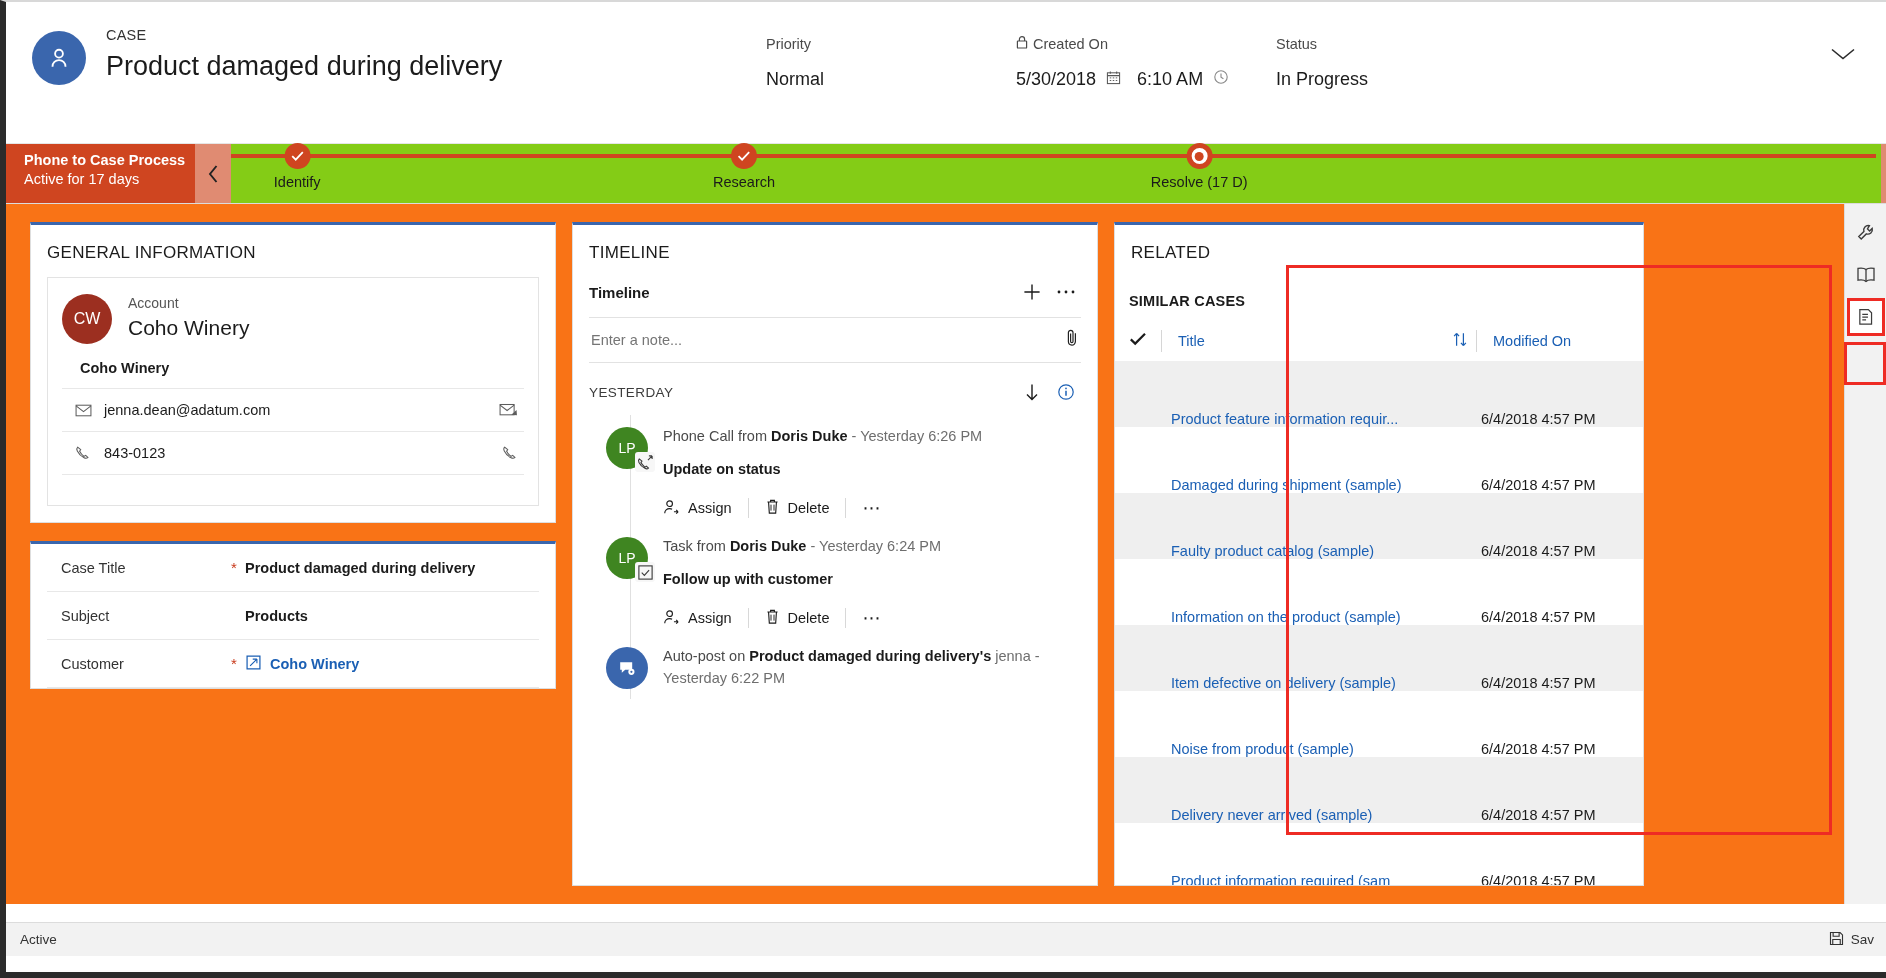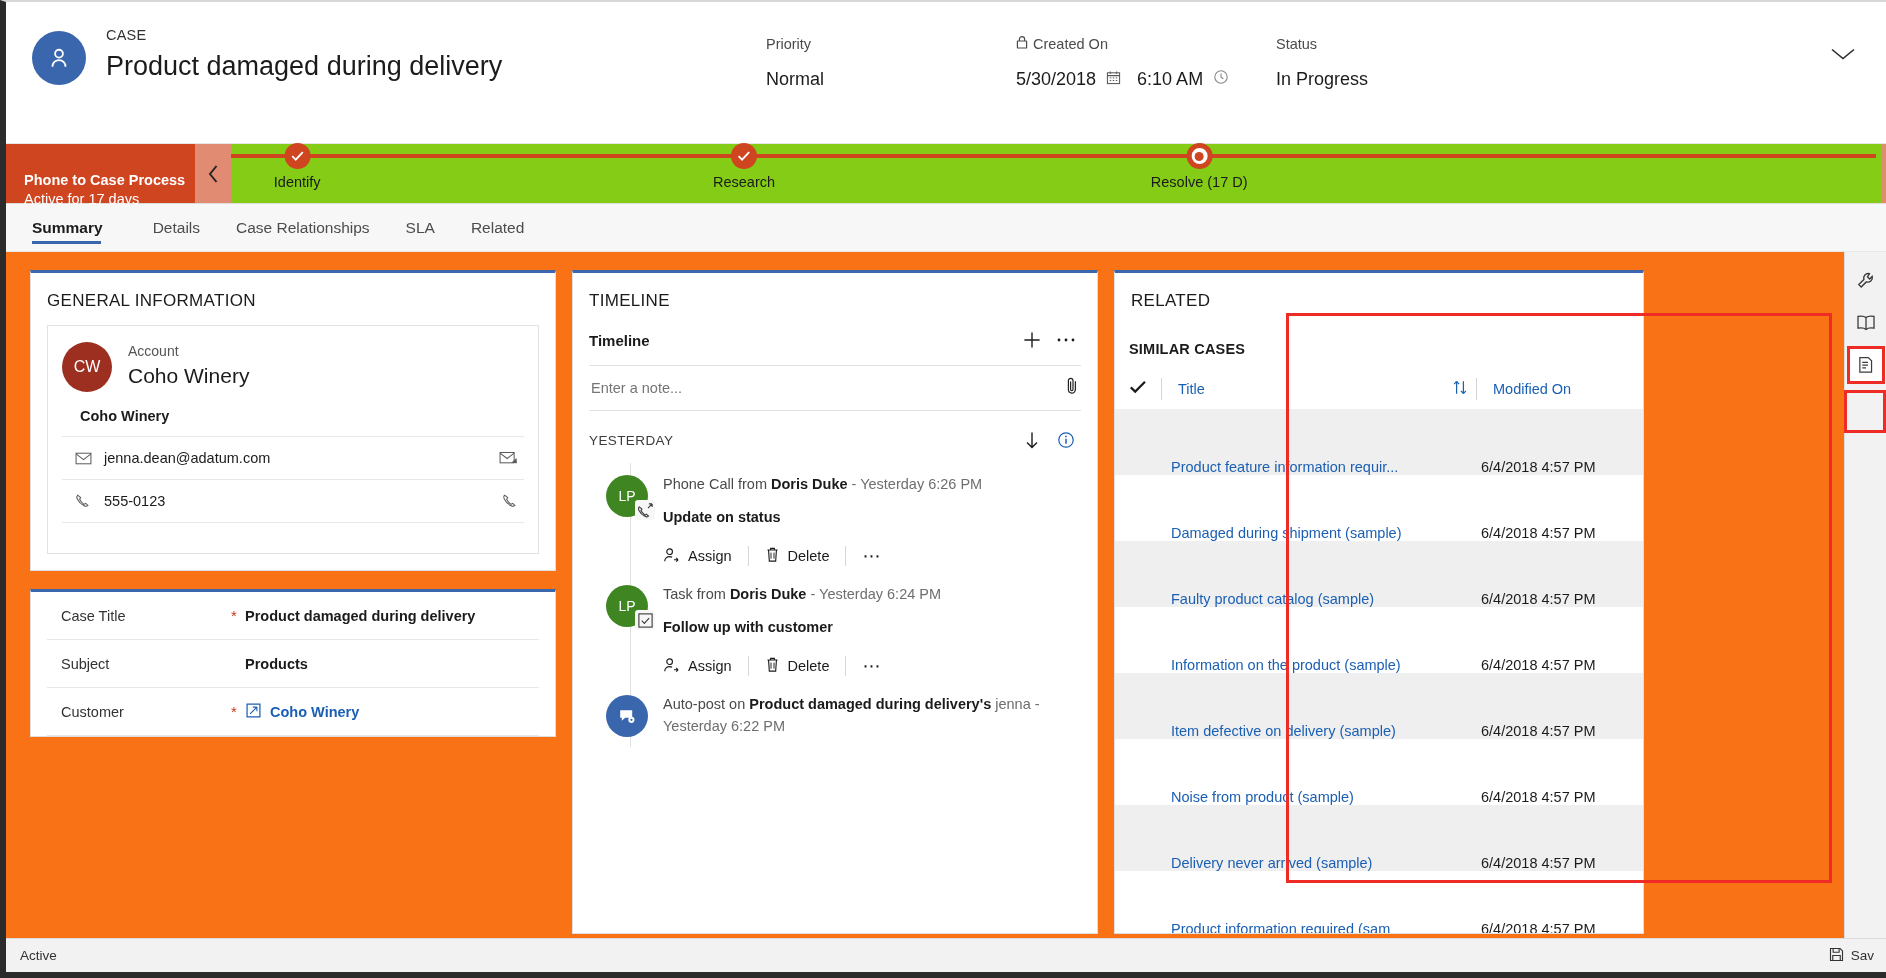--- a/index.html
+++ b/index.html
@@ -93,21 +93,21 @@
   .bpf-stagehead {
     width: 225px; flex: 0 0 225px;
     background: #cf4520;
     color: #fff;
     display: flex; align-items: stretch;
   }
   .bpf-stagehead-txt {
     flex: 1;
     padding: 7px 0 0 18px;
   }
-  .bpf-name { font-size: 14.5px; font-weight: bold; line-height: 19px; margin-top: 20px; }
+  .bpf-name { font-size: 14.5px; font-weight: bold; line-height: 19px; }
   .bpf-sub  { font-size: 14.5px; line-height: 19px; font-weight: 400; }
   .bpf-collapse {
     width: 36px; flex: 0 0 36px;
     background: #e08b72;
     display: flex; align-items: center; justify-content: center;
     color: #222;
     cursor: pointer;
   }
   .bpf-track {
     position: relative; flex: 1;
@@ -388,21 +388,21 @@
   .rail-btn {
     width: 38px; height: 38px;
     display: flex; align-items: center; justify-content: center;
     color: #3c3c3c; cursor: pointer;
   }
   .rail-btn.selected { border: 3px solid #ee2b24; background: #fff; }
 
   
   .footer {
     position: absolute;
-    left: 0; right: 0; bottom: 0;
+    left: 0; right: 0; bottom: 16px;
     height: 34px;
     background: #f2f2f2;
     border-top: 1px solid #dcdcdc;
     display: flex; align-items: center;
     padding: 0 12px 0 14px;
     font-size: 13.5px; color: #333;
   }
   .footer .spacer { flex: 1; }
   .footer .save {
     display: flex; align-items: center; gap: 7px;
@@ -520,27 +520,20 @@
 
       <div class="bpf-stage" style="left:58.5%">
         <div class="bpf-dot active"></div>
         <div class="bpf-stage-label">Resolve  (17 D)</div>
       </div>
 
       <div class="bpf-endbar"></div>
     </div>
   </div>
 
-  <div class="tabs">
-    <div class="tab active">Summary</div>
-    <div class="tab">Details</div>
-    <div class="tab">Case Relationships</div>
-    <div class="tab">SLA</div>
-    <div class="tab">Related</div>
-  </div>
 
   <div class="body">
 
     <div class="col col-left">
       <div class="card">
         <div class="card-title">GENERAL INFORMATION</div>
 
         <div class="acct-box">
           <div class="acct-top">
             <div class="acct-avatar">CW</div>
@@ -567,21 +560,21 @@
               </svg>
             </span>
           </div>
 
           <div class="acct-row">
             <span class="ico-l">
               <svg width="16" height="16" viewBox="0 0 18 18" fill="none" stroke="#5c5c5c" stroke-width="1.2">
                 <path d="M3 2.4c-1.1 1.1-1.3 2.6-.4 4.4 1.4 2.9 4.7 6.2 7.6 7.6 1.8.9 3.3.7 4.4-.4l-2.6-2.4-1.9 1.2C8.8 11.8 6.2 9.2 5.2 7.1L6.4 5.2z"></path>
               </svg>
             </span>
-            <span>555-0123</span>
+            <span>843-0123</span>
             <span class="ico-r">
               <svg width="16" height="16" viewBox="0 0 18 18" fill="none" stroke="#5c5c5c" stroke-width="1.2">
                 <path d="M3 2.4c-1.1 1.1-1.3 2.6-.4 4.4 1.4 2.9 4.7 6.2 7.6 7.6 1.8.9 3.3.7 4.4-.4l-2.6-2.4-1.9 1.2C8.8 11.8 6.2 9.2 5.2 7.1L6.4 5.2z"></path>
               </svg>
             </span>
           </div>
 
           <div class="acct-spacer"></div>
         </div>
       </div>

